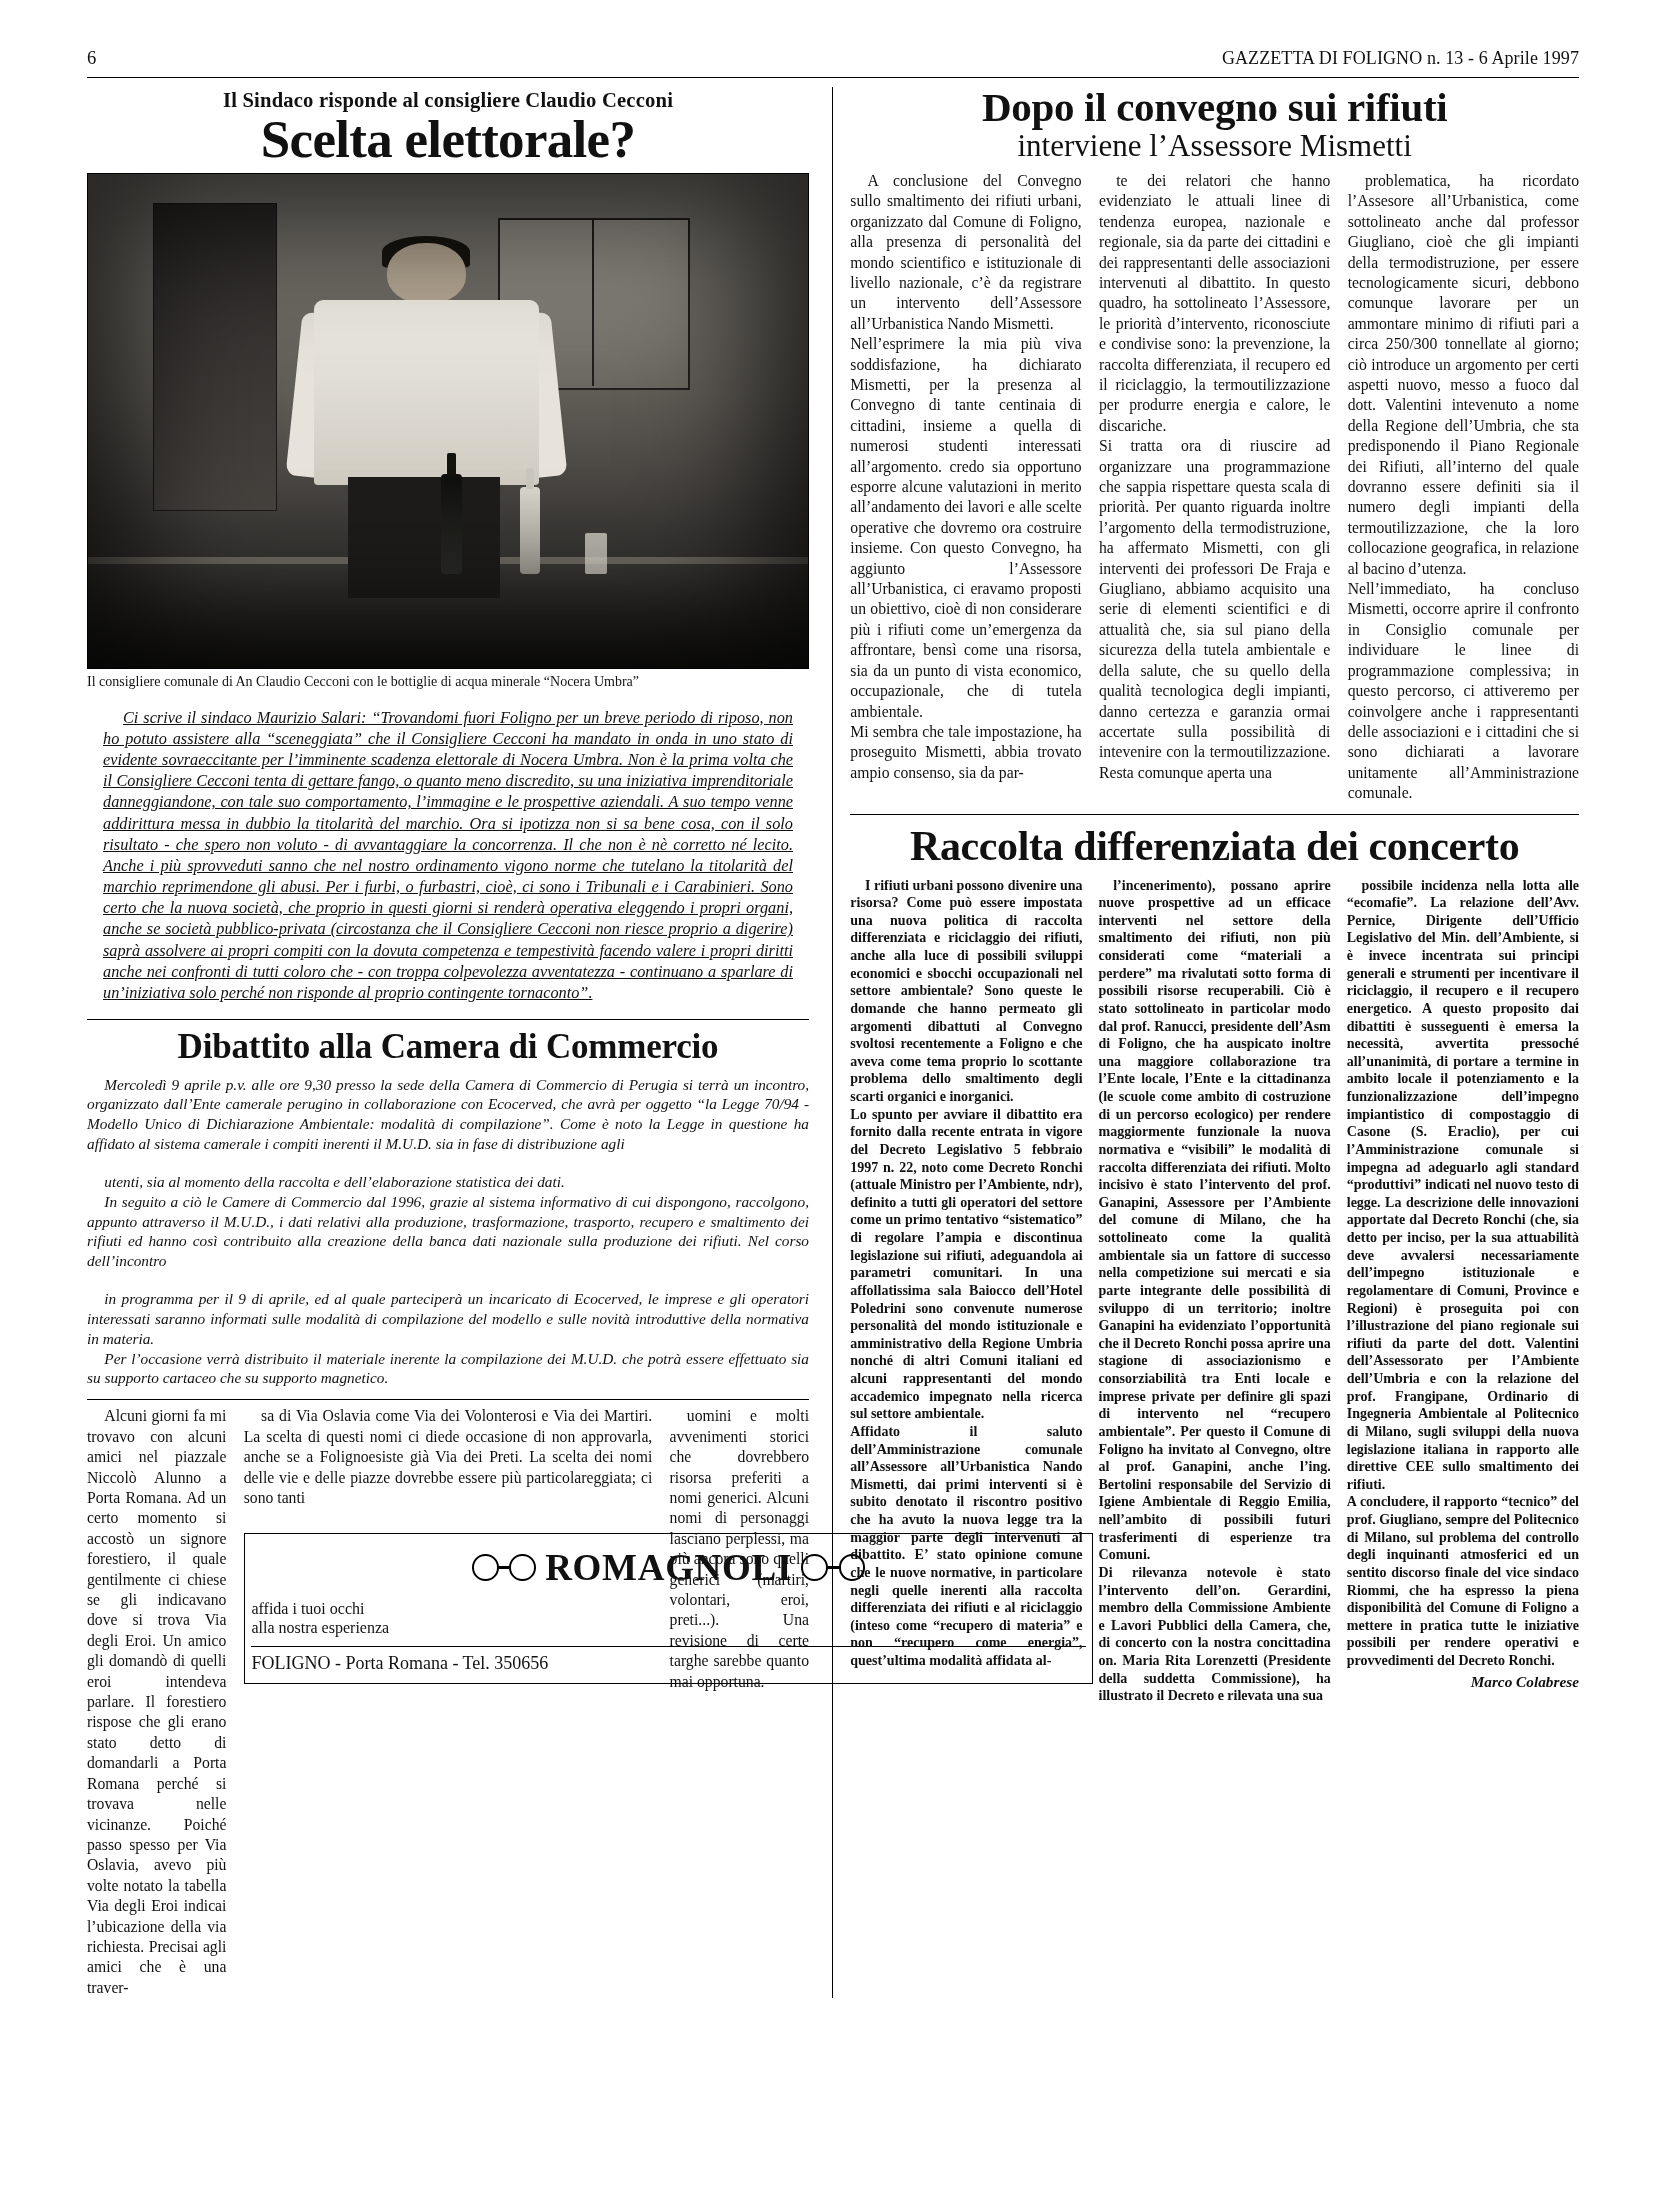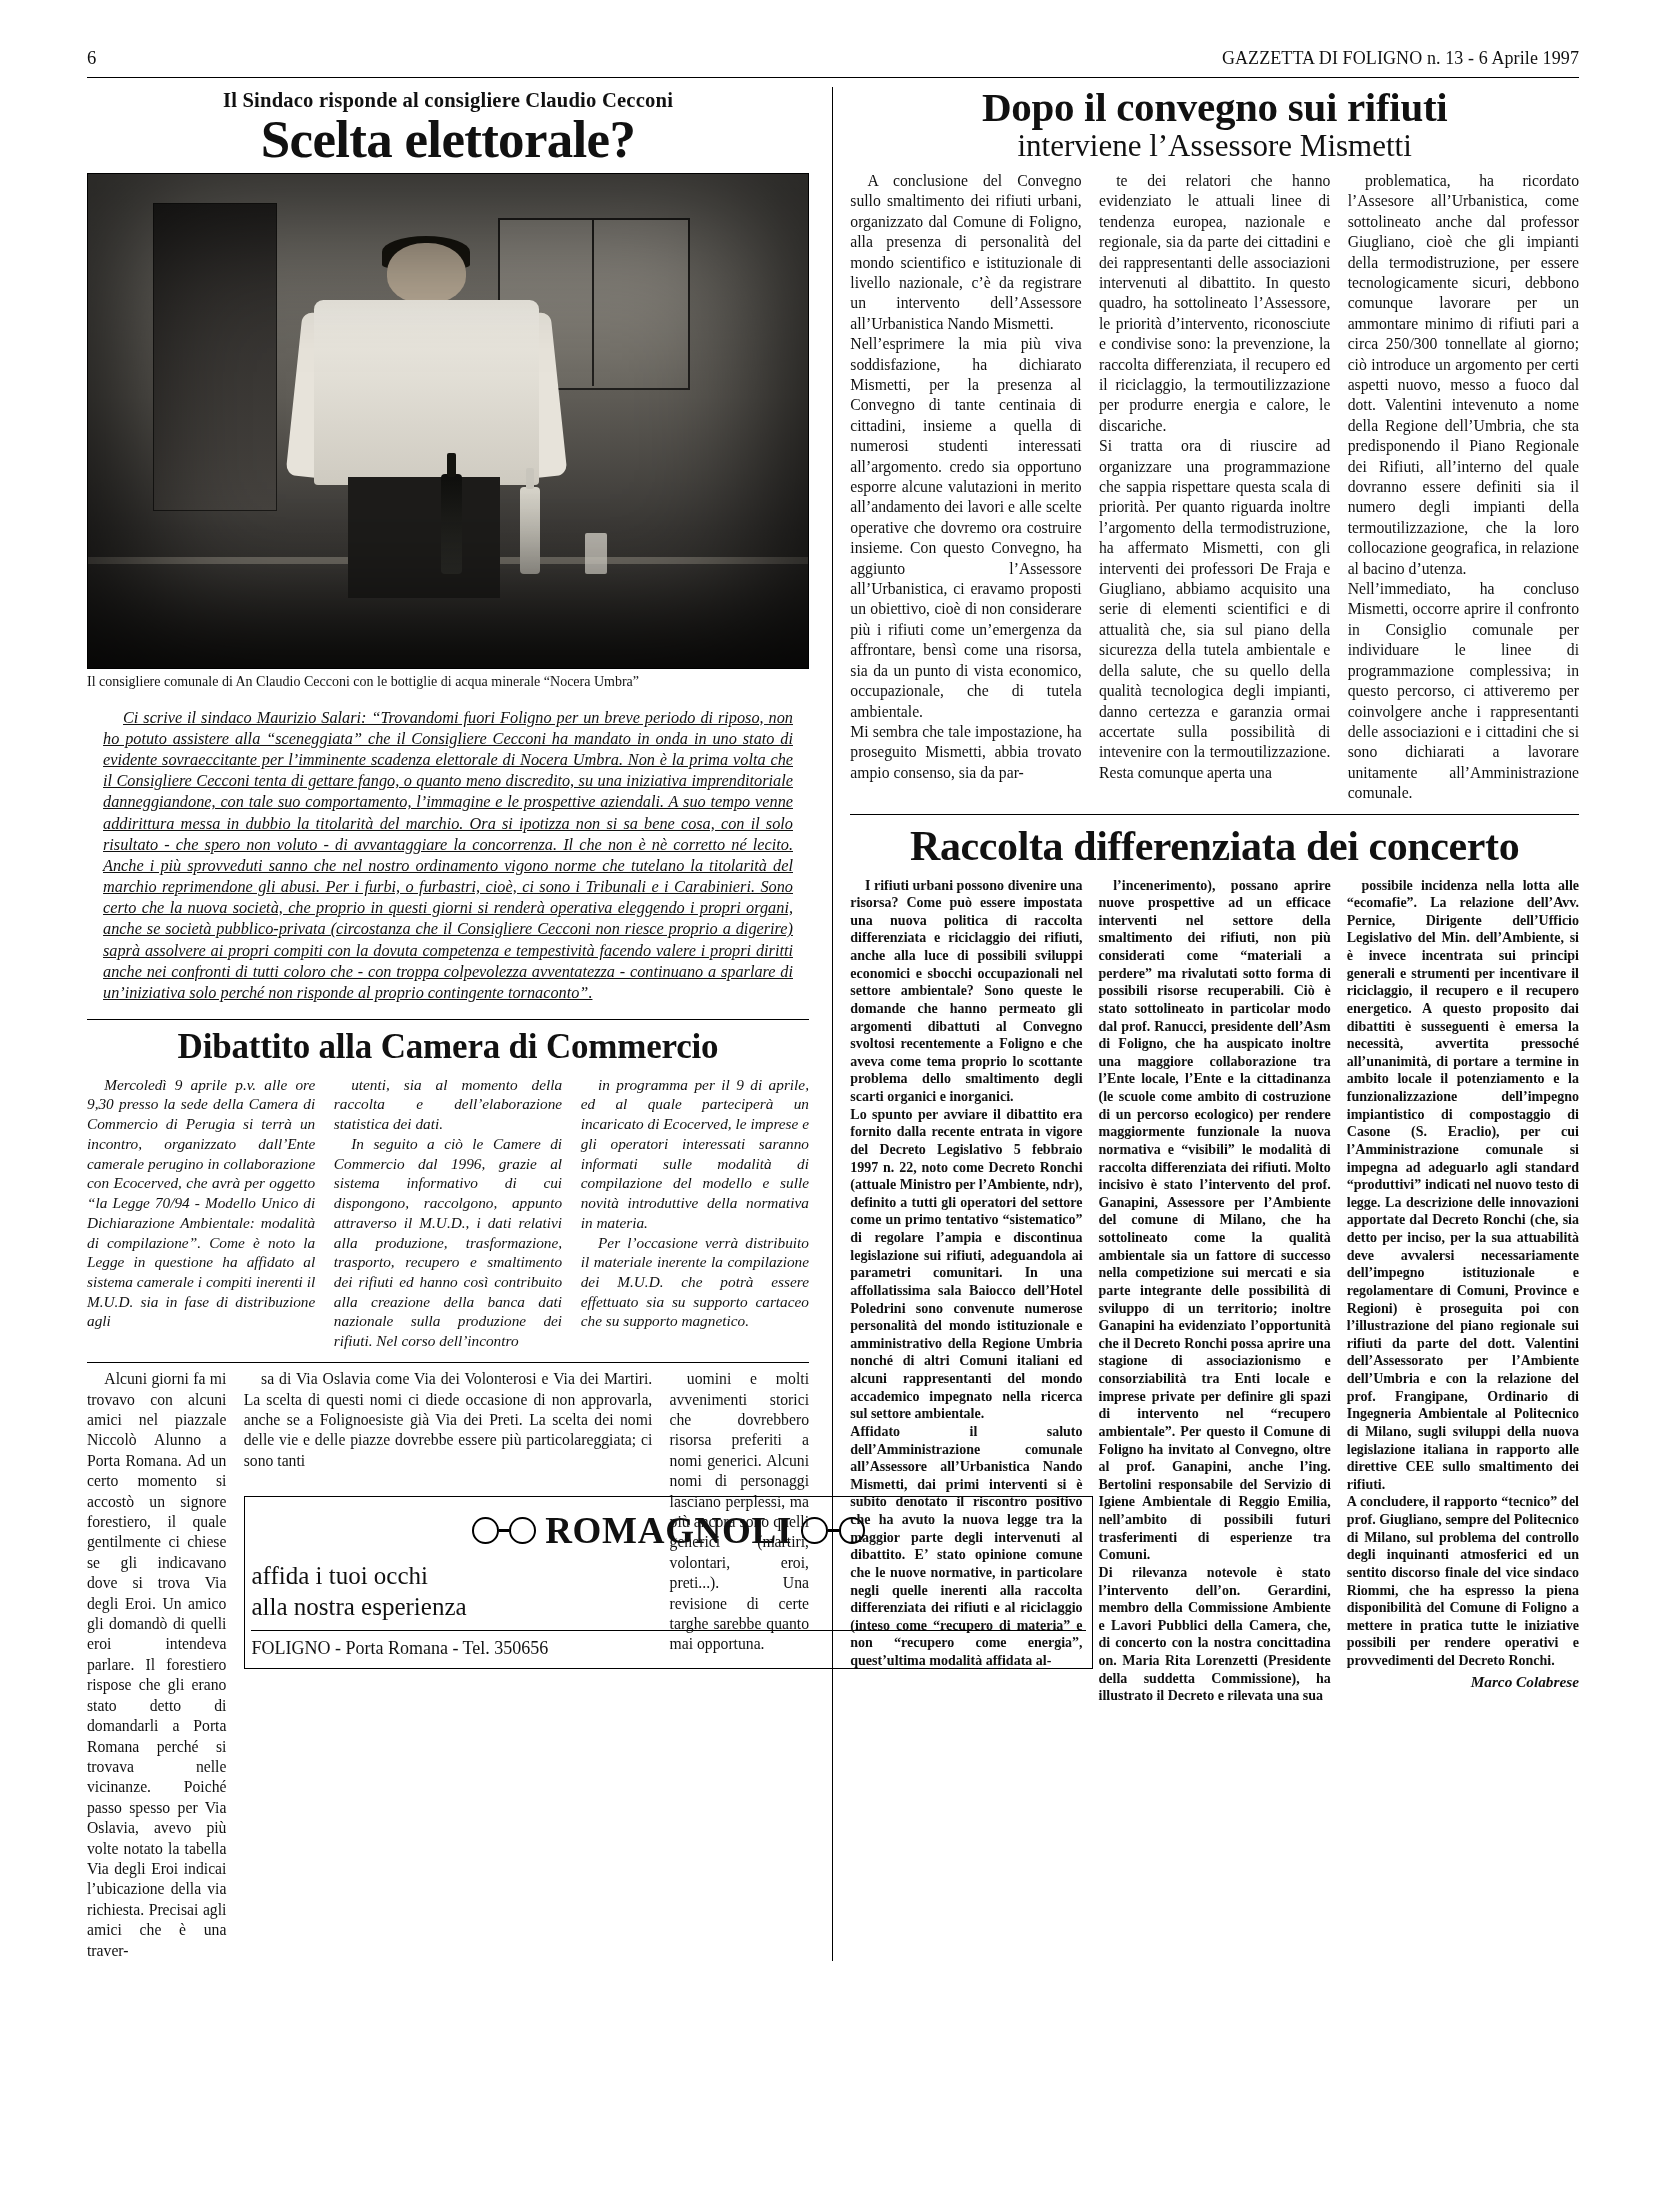--- a/index.html
+++ b/index.html
@@ -53,36 +53,36 @@
   .body p{margin:16px;text-indent:20px;text-decoration:underline;}
   .body p.first{text-indent:20px;}
   .italic{font-style:italic;}
 
   .rule{border-top:1.3px solid #000;margin:10.7px 0 6.7px;}
 
   h3.sect{font-size:35px;font-weight:bold;text-align:center;margin:4px 0 8px;letter-spacing:-0.2px;}
   h3.sect-xl{font-size:42px;font-weight:bold;text-align:center;margin:2.7px 0 6.7px;letter-spacing:-0.4px;}
   h3.sect-huge{font-size:52px;font-weight:bold;text-align:center;margin:5.3px 0 9.3px;letter-spacing:-0.7px;}
 
-  .three{display:flex;gap:18.6px;}
+  .three{display:flex;gap:18.6px;flex-direction:column;}
   .three .c{flex:1;font-size:15.3px;line-height:1.29;text-align:justify;font-style:italic;}
   .three .c p{margin:0;text-indent:17.3px;}
 
   .tri{display:flex;gap:17.3px;}
   .tri .c{flex:1;font-size:15.7px;line-height:1.30;text-align:justify;}
   .tri .c p{margin:0;text-indent:17.3px;}
 
   
   .ad{border:1.3px solid #000;margin-top:25px;padding:9.3px 6.7px 8px;}
   .ad .brandline{display:flex;align-items:center;justify-content:center;gap:9.3px;}
   .ad .brand{font-size:37px;font-weight:bold;letter-spacing:0.7px;}
   .glasses{display:inline-flex;align-items:center;}
   .glasses i{display:block;width:22.6px;height:22.6px;border:2.7px solid #000;border-radius:50%;}
   .glasses b{display:block;width:10.7px;height:2.7px;background:#000;}
-  .ad .slogan{font-size:25px;margin-top:6.7px;line-height:1.22;}
+  .ad .slogan{font-size:16px;margin-top:6.7px;line-height:1.22;}
   .ad .foot{border-top:1.3px solid #000;margin-top:8px;padding-top:5.3px;font-size:18px;}
   .ad .foot b{font-weight:normal;}
 
   .signature{text-align:right;font-weight:bold;font-style:italic;font-size:15.3px;margin-top:2.7px;}
   .smallcols{display:flex;gap:16px;}
   .smallcols .c{flex:1;font-size:14px;line-height:1.26;text-align:justify;}
   .smallcols .c p{margin:0;text-indent:14.7px;font-weight:bold;}
 </style>
 </head>
 <body>

